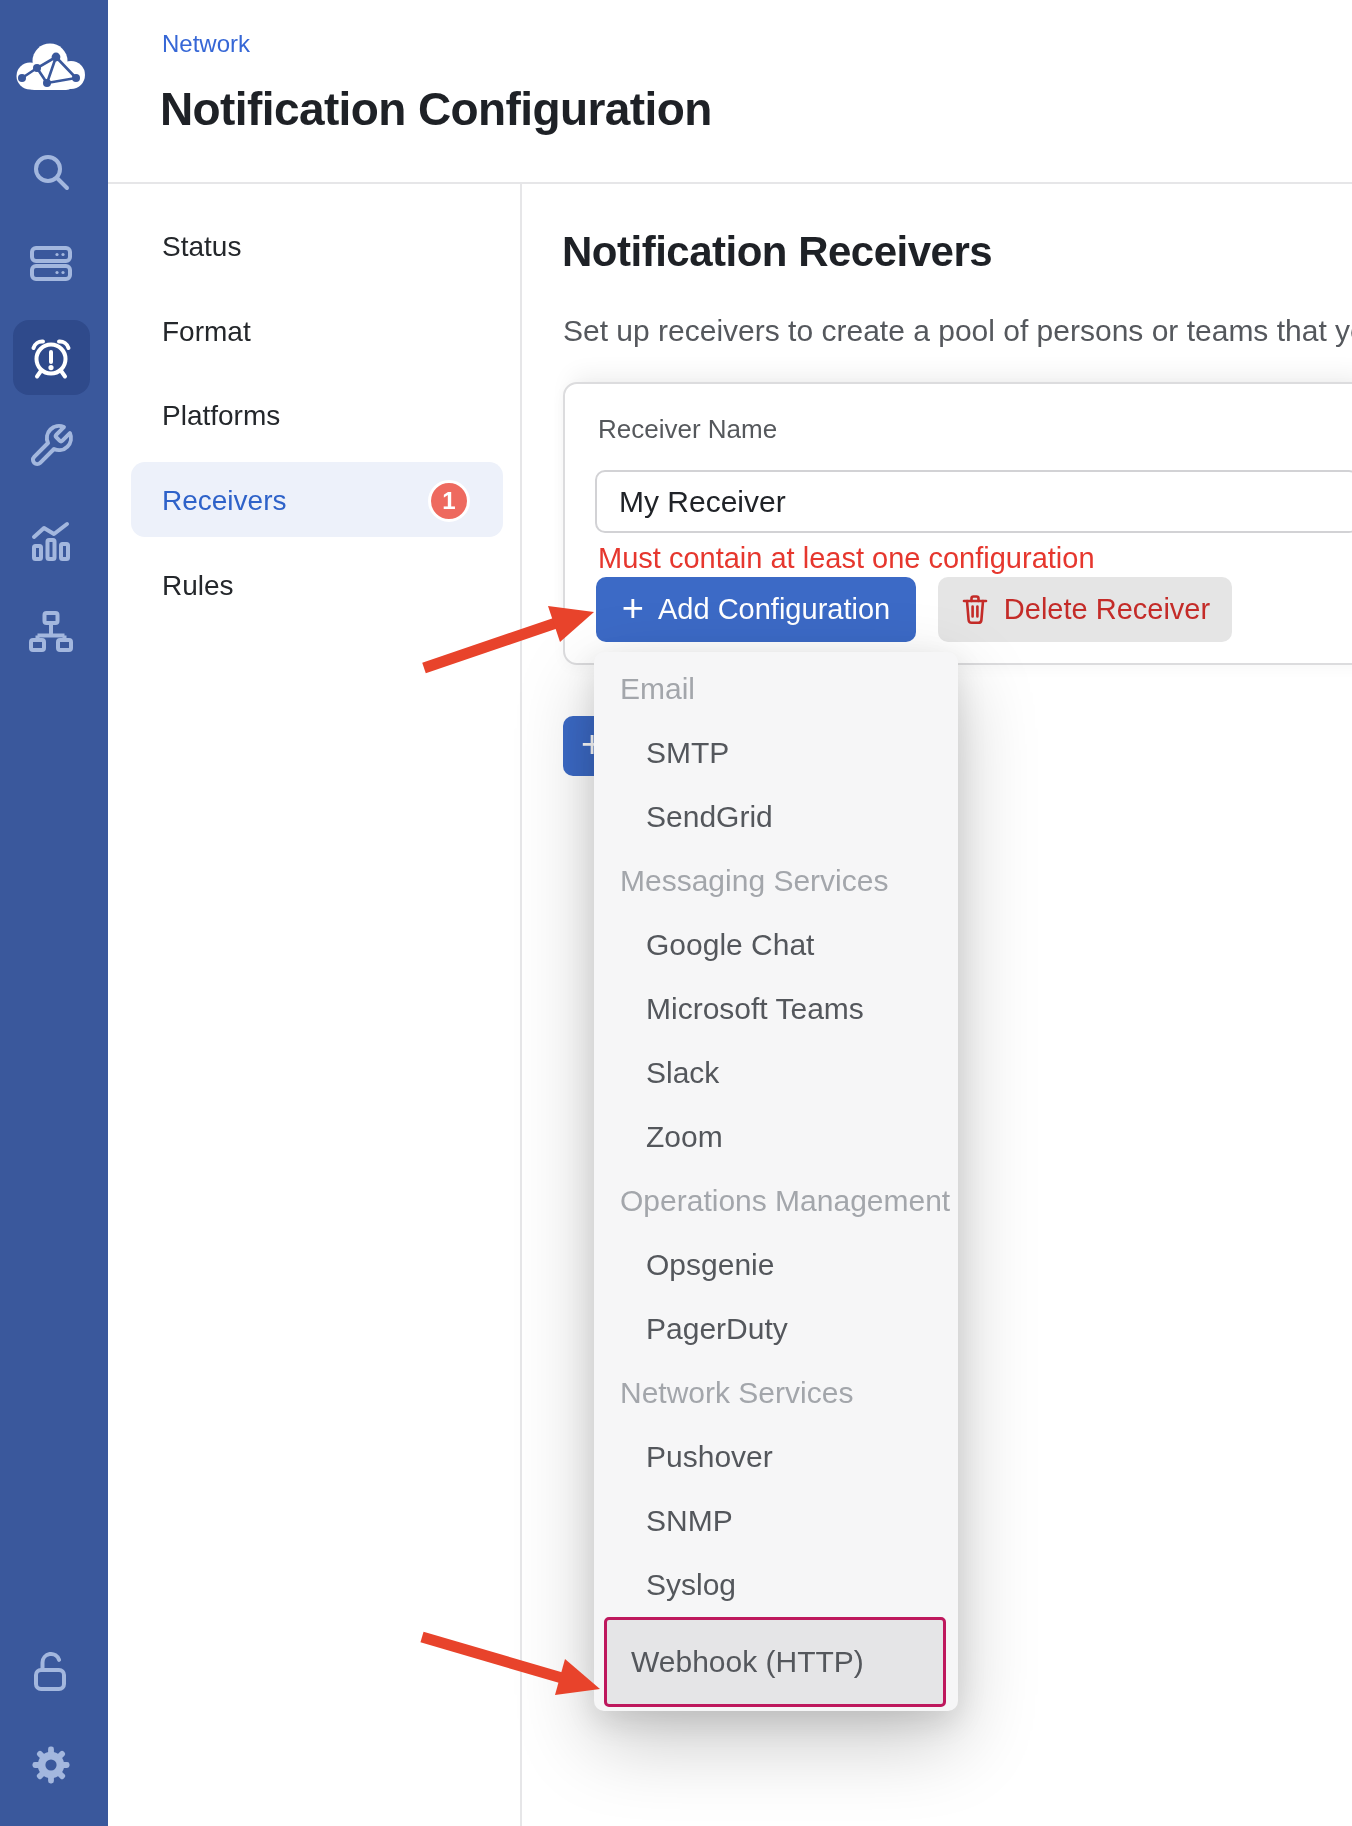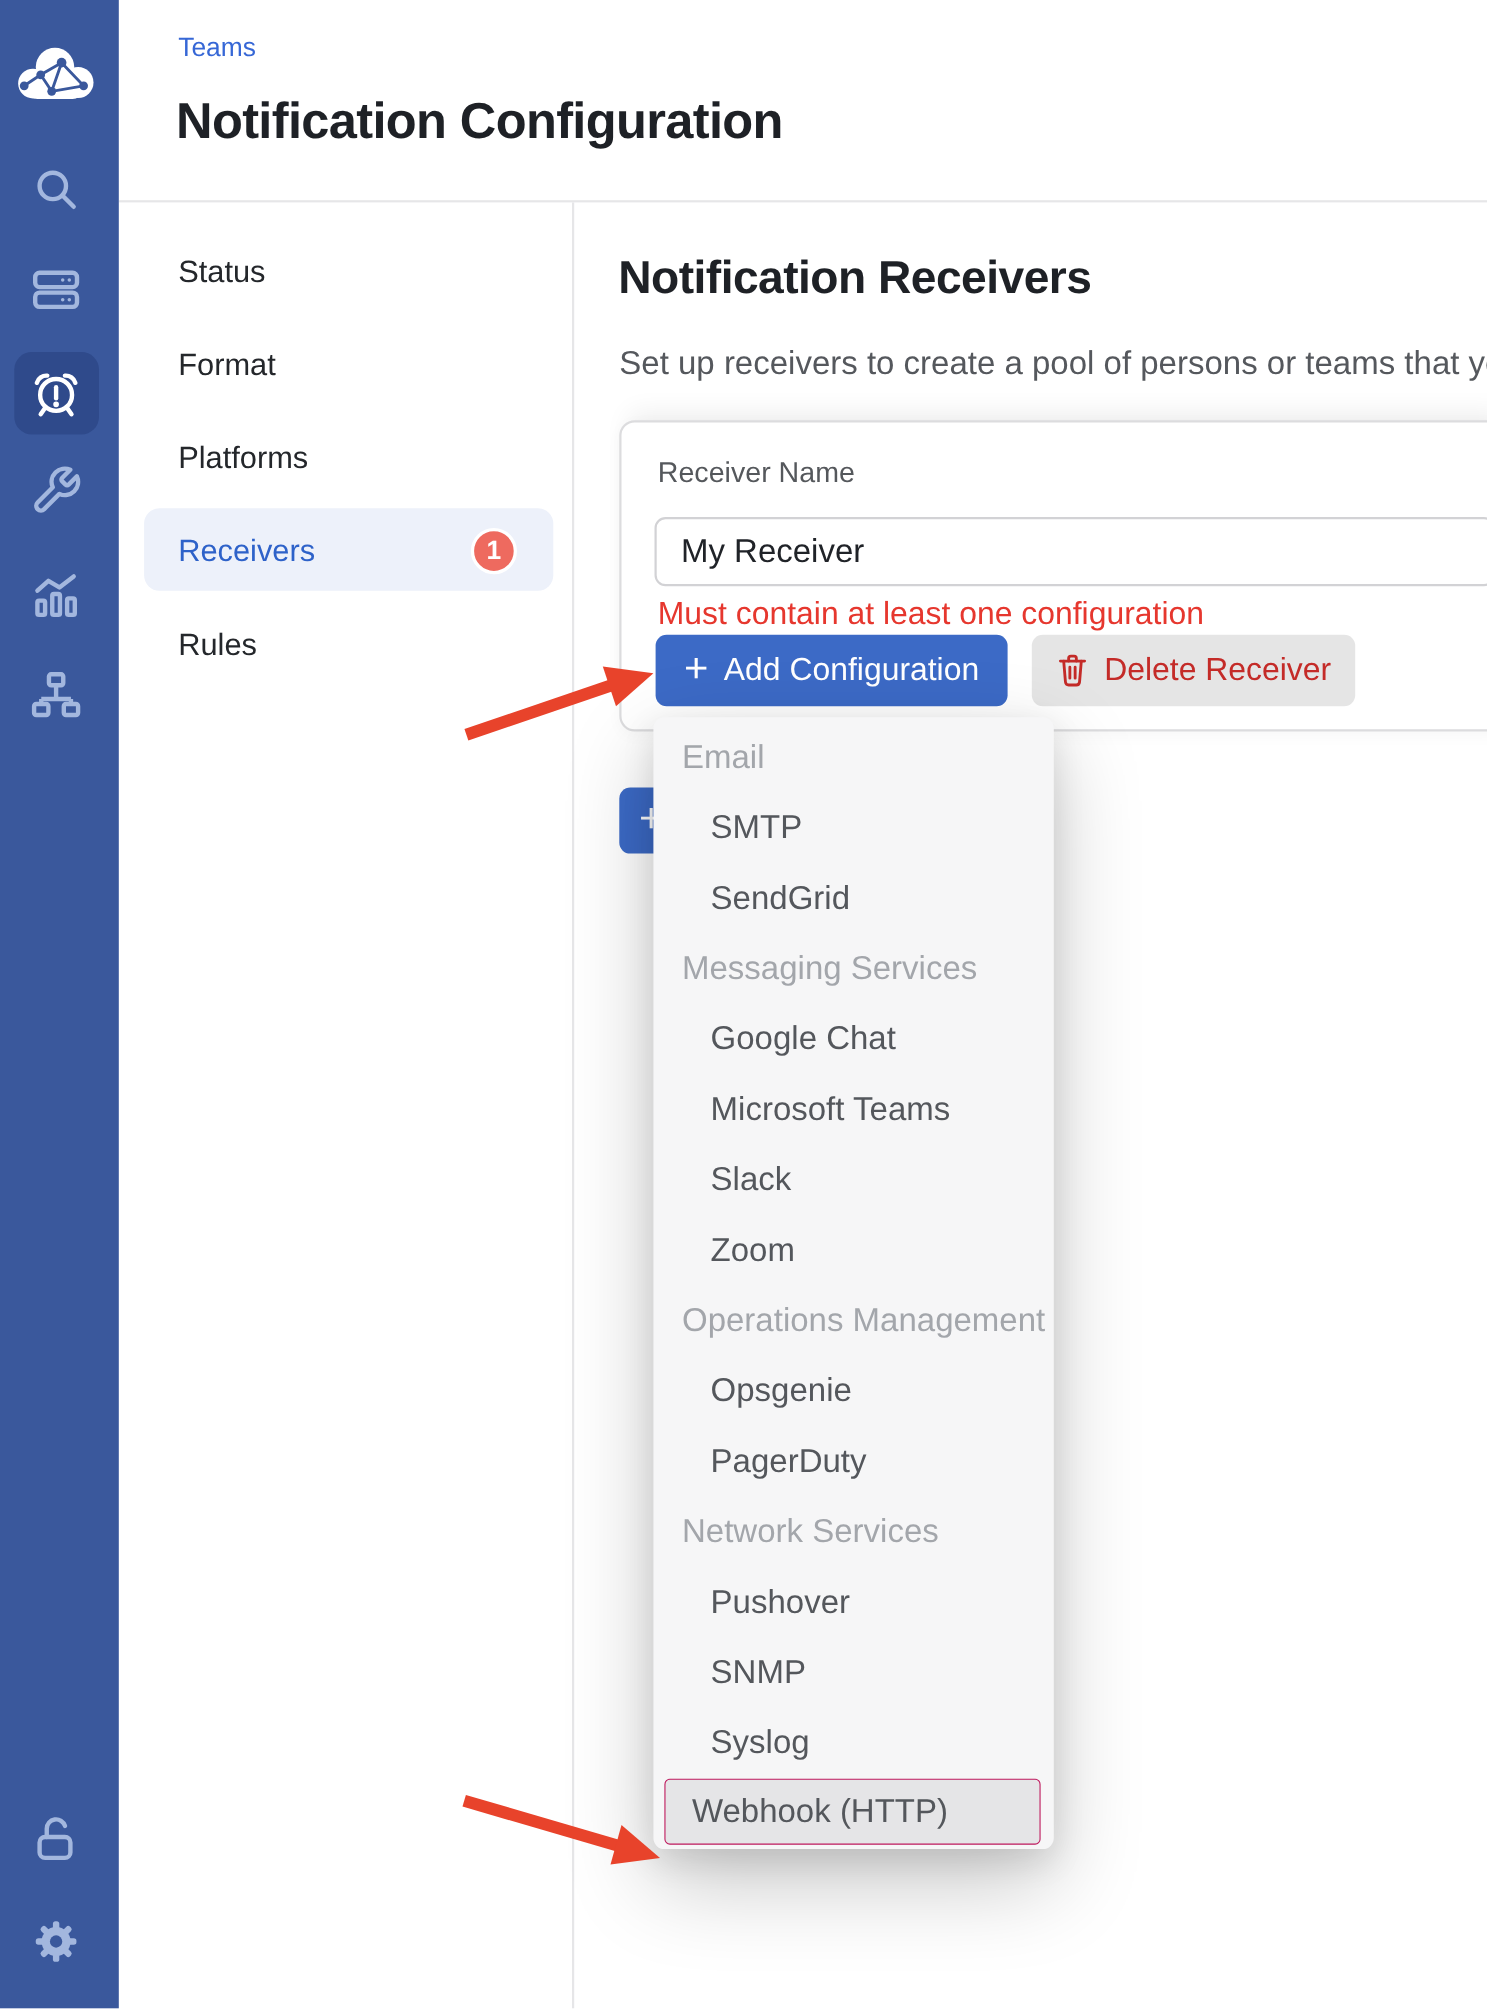--- a/index.html
+++ b/index.html
@@ -44,21 +44,21 @@
   
   .hidden-btn{position:absolute;left:563px;top:716px;width:280px;height:60px;background:#3C6AC6;border:none;border-radius:10px;
        color:#fff;display:flex;align-items:center;padding-left:18px;z-index:2;cursor:pointer;}
   
   .menu{position:absolute;left:594px;top:652px;width:364px;background:#F6F6F7;border-radius:10px;z-index:3;
         padding:5px 0 4px 0;box-sizing:border-box;
         box-shadow:0 10px 30px rgba(0,0,0,0.10),0 30px 80px rgba(0,0,0,0.22);}
   .menu-row{height:64px;display:flex;align-items:center;font-size:30px;box-sizing:border-box;white-space:nowrap;}
   .menu-header{padding-left:26px;color:#A3A6AB;}
   .menu-item{padding-left:52px;color:#54575C;cursor:pointer;}
-  .menu-item.highlight{height:60px;margin:0 12px 0 10px;background:#E5E5E7;border:1px solid #be185d;border-radius:5px;padding-left:24px;}
+  .menu-item.highlight{height:90px;margin:0 12px 0 10px;background:#E5E5E7;border:3px solid #be185d;border-radius:5px;padding-left:24px;}
   
   .overlay{position:absolute;left:0;top:0;width:1352px;height:1826px;z-index:10;pointer-events:none;}
 </style>
 </head>
 <body>
 
 <aside class="sidebar">
   <svg class="logo" viewBox="0 0 84 60">
     <g fill="#ffffff">
       <circle cx="20" cy="38" r="13.5"></circle>
@@ -135,21 +135,21 @@
       <rect x="21.1" y="5.5" width="5.8" height="10" rx="2.4" transform="rotate(180 24 24)"></rect>
       <rect x="21.1" y="5.5" width="5.8" height="10" rx="2.4" transform="rotate(225 24 24)"></rect>
       <rect x="21.1" y="5.5" width="5.8" height="10" rx="2.4" transform="rotate(270 24 24)"></rect>
       <rect x="21.1" y="5.5" width="5.8" height="10" rx="2.4" transform="rotate(315 24 24)"></rect>
       <circle cx="24" cy="24" r="13.2"></circle>
     </g>
     <circle cx="24" cy="24" r="5.6" fill="#3A589C"></circle>
   </svg>
 </aside>
 
-<a class="breadcrumb">Teams</a>
+<a class="breadcrumb">Network</a>
 <div class="page-title">Notification Configuration</div>
 <div class="h-divider"></div>
 <div class="v-divider"></div>
 
 <div class="nav-pill"></div>
 <div class="nav-item" style="top:217px">Status</div>
 <div class="nav-item" style="top:302px">Format</div>
 <div class="nav-item" style="top:386px">Platforms</div>
 <div class="nav-item active" style="top:471px">Receivers</div>
 <div class="badge">1</div>

